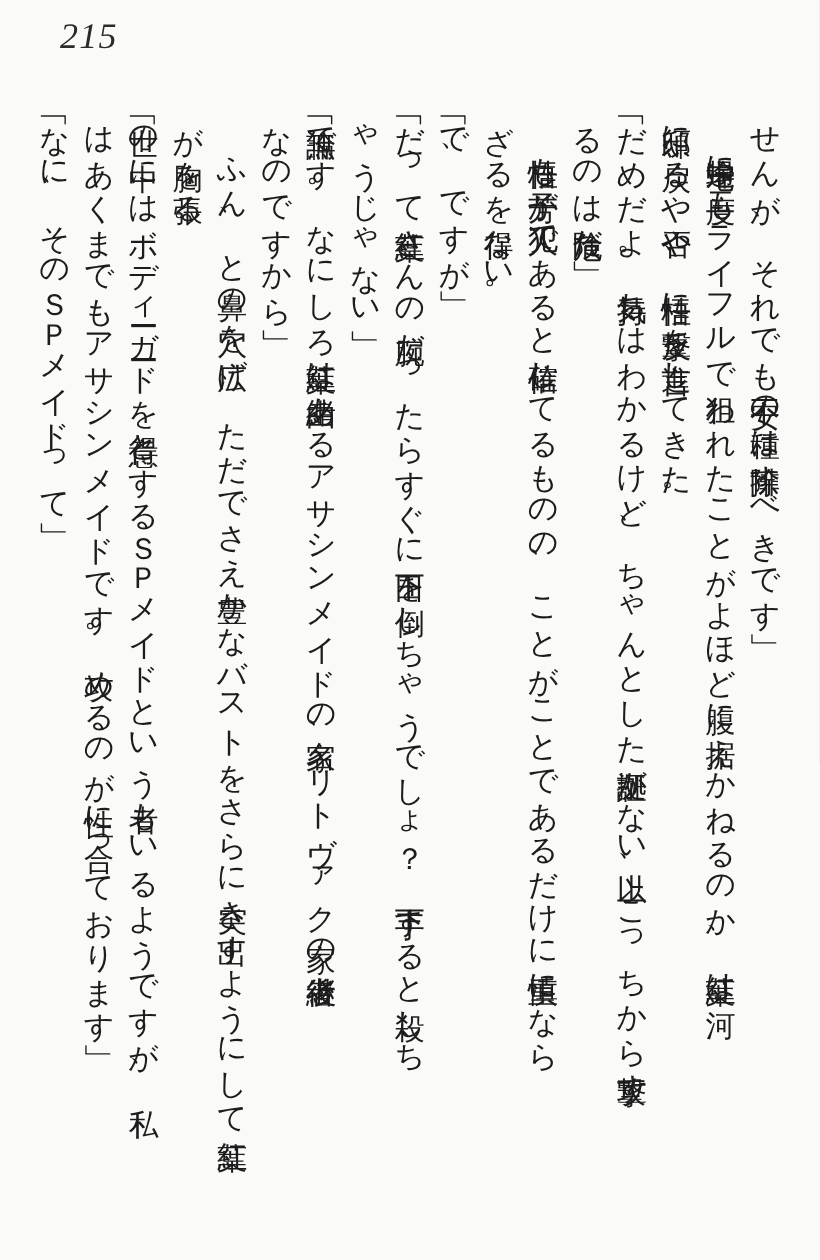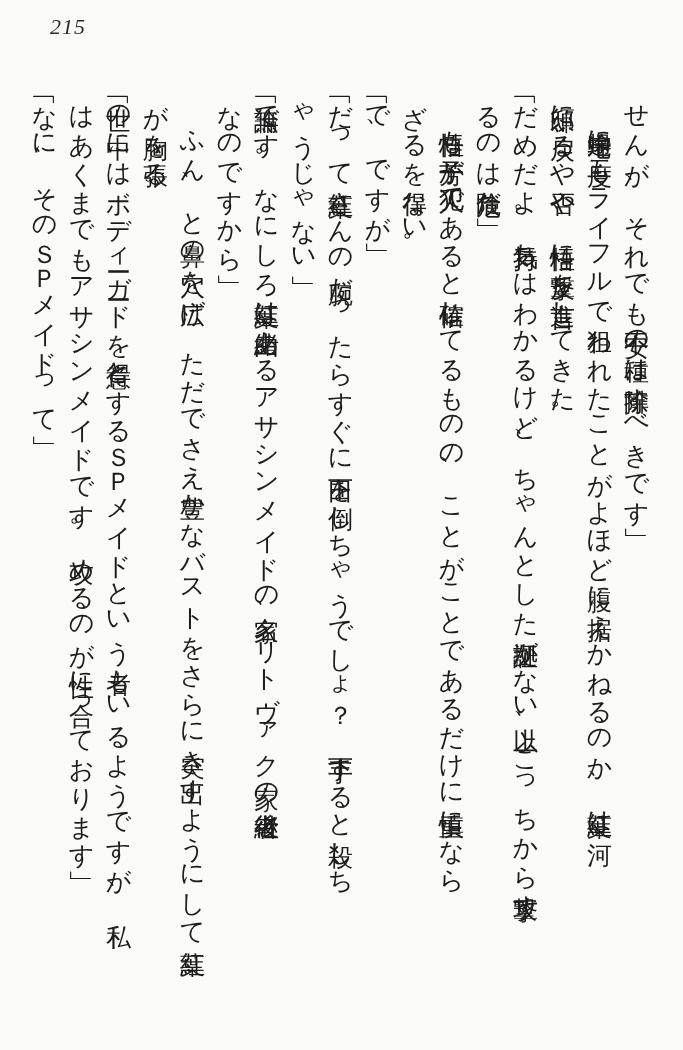--- a/index.html
+++ b/index.html
@@ -13,21 +13,21 @@
     height: 1050px;
     background: #fafaf8;
     overflow: hidden;
     font-family: "Liberation Serif", "DejaVu Serif", serif;
   }
   .page-number {
     position: absolute;
     left: 50px;
     top: 14px;
     font-style: italic;
-    font-size: 22px;
+    font-size: 30px;
     letter-spacing: 1px;
     color: #2b2b2b;
   }
   .text-block {
     position: absolute;
     top: 88px;
     right: 28px;
     height: 952px;
     writing-mode: vertical-rl;
     text-orientation: mixed;

